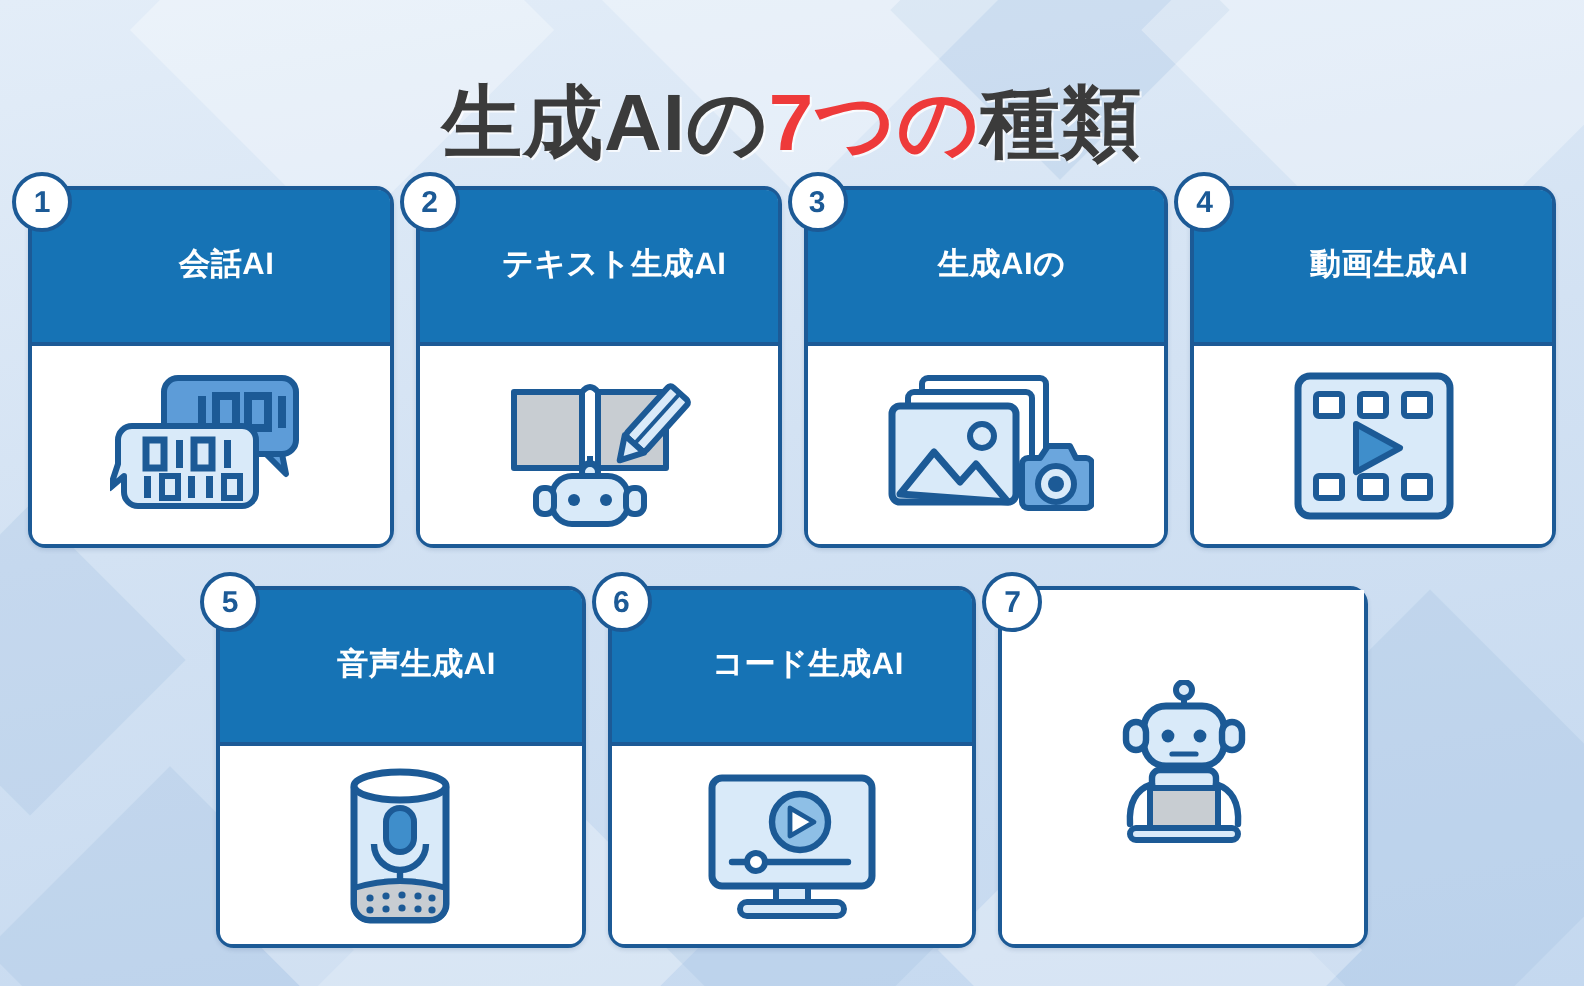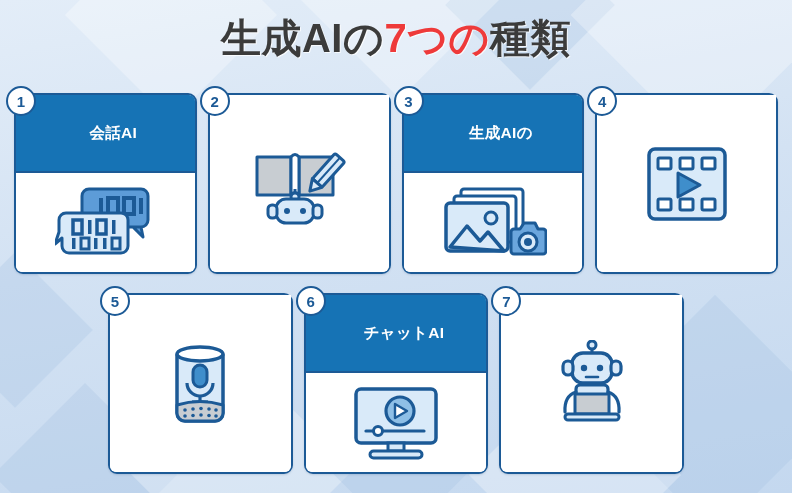--- a/index.html
+++ b/index.html
@@ -50,20 +50,21 @@
     z-index: 5;
   }
   .title {
     font-size: 40px;
     font-weight: bold;
     letter-spacing: 0.5px;
     color: #3b3b3b;
     line-height: 1.1;
     text-shadow: 1px 1px 0 rgba(255,255,255,0.75);
     white-space: nowrap;
+    margin-top: 24px;
   }
   .title .accent {
     color: #ee3a3a;
   }
 
   
   .row {
     position: absolute;
     display: flex;
     z-index: 4;
@@ -203,20 +204,25 @@
               <rect x="48" y="55" width="3.5" height="11"></rect>
               <rect x="57" y="55" width="8" height="11" fill="none" stroke="#1c5a96" stroke-width="3"></rect>
             </g>
           </svg>
         </span>
       </div>
     </div>
 
     <div class="card">
       <div class="badge">2</div>
+      <div class="card-header">
+        <div class="card-title">
+          <span>テキスト生成AI</span>
+        </div>
+      </div>
       <div class="card-body">
         <span>
           <svg width="100" height="86" viewBox="0 0 100 86">
 
             <path d="M8 16 h34 v38 h-34 z" fill="#c8cdd2" stroke="#1c5a96" stroke-width="3" stroke-linejoin="round"></path>
 
             <path d="M50 16 h34 v38 h-34 z" fill="#c8cdd2" stroke="#1c5a96" stroke-width="3" stroke-linejoin="round"></path>
 
             <path d="M42 16 q4 -5 8 0 v38 q-4 -5 -8 0 z" fill="#ffffff" stroke="#1c5a96" stroke-width="3" stroke-linejoin="round"></path>
 
@@ -259,20 +265,25 @@
             <path d="M75 46 h6 l4 -6 h11 l3 6 h5 a3 3 0 0 1 3 3 v19 a3 3 0 0 1 -3 3 h-29 a3 3 0 0 1 -3 -3 v-19 a3 3 0 0 1 3 -3 z" fill="#6ba6dd" stroke="#1c5a96" stroke-width="3" stroke-linejoin="round"></path>
             <circle cx="89" cy="59" r="9" fill="#d9eaf9" stroke="#1c5a96" stroke-width="3"></circle>
             <circle cx="89" cy="59" r="4" fill="#1c5a96"></circle>
           </svg>
         </span>
       </div>
     </div>
 
     <div class="card">
       <div class="badge">4</div>
+      <div class="card-header">
+        <div class="card-title">
+          <span>動画生成AI</span>
+        </div>
+      </div>
       <div class="card-body">
         <span>
           <svg width="84" height="78" viewBox="0 0 84 78">
             <rect x="4" y="4" width="76" height="70" rx="6" fill="#d9eaf9" stroke="#1c5a96" stroke-width="3.5"></rect>
             <g fill="#ffffff" stroke="#1c5a96" stroke-width="3">
               <rect x="13" y="13" width="13" height="11" rx="1.5"></rect>
               <rect x="35" y="13" width="13" height="11" rx="1.5"></rect>
               <rect x="57" y="13" width="13" height="11" rx="1.5"></rect>
               <rect x="13" y="54" width="13" height="11" rx="1.5"></rect>
               <rect x="35" y="54" width="13" height="11" rx="1.5"></rect>
@@ -283,20 +294,25 @@
         </span>
       </div>
     </div>
 
   </div>
 
   <div class="row" id="row-bottom">
 
     <div class="card">
       <div class="badge">5</div>
+      <div class="card-header">
+        <div class="card-title">
+          <span>音声生成AI</span>
+        </div>
+      </div>
       <div class="card-body">
         <span>
           <svg width="66" height="86" viewBox="0 0 66 86">
 
             <path d="M10 14 h46 v58 a8 8 0 0 1 -8 8 h-30 a8 8 0 0 1 -8 -8 z" fill="#d9eaf9" stroke="#1c5a96" stroke-width="3.5" stroke-linejoin="round"></path>
             <ellipse cx="33" cy="13" rx="23" ry="7" fill="#ffffff" stroke="#1c5a96" stroke-width="3.5"></ellipse>
 
             <rect x="26" y="24" width="14" height="22" rx="7" fill="#3f8ecb" stroke="#1c5a96" stroke-width="3"></rect>
             <path d="M20 42 a13 13 0 0 0 26 0" fill="none" stroke="#1c5a96" stroke-width="3.2"></path>
             <line x1="33" y1="55" x2="33" y2="61" stroke="#1c5a96" stroke-width="3.2"></line>
@@ -317,21 +333,21 @@
             </g>
           </svg>
         </span>
       </div>
     </div>
 
     <div class="card">
       <div class="badge">6</div>
       <div class="card-header">
         <div class="card-title">
-          <span>チャットAI</span>
+          <span>コード生成AI</span>
         </div>
       </div>
       <div class="card-body">
         <span>
           <svg width="92" height="80" viewBox="0 0 92 80">
             <rect x="6" y="6" width="80" height="54" rx="5" fill="#d9eaf9" stroke="#1c5a96" stroke-width="3.5"></rect>
 
             <circle cx="50" cy="28" r="14" fill="#8ebfe6" stroke="#1c5a96" stroke-width="3.2"></circle>
             <path d="M45 21 l12 7 l-12 7 z" fill="#ffffff" stroke="#1c5a96" stroke-width="2.4" stroke-linejoin="round"></path>
 

